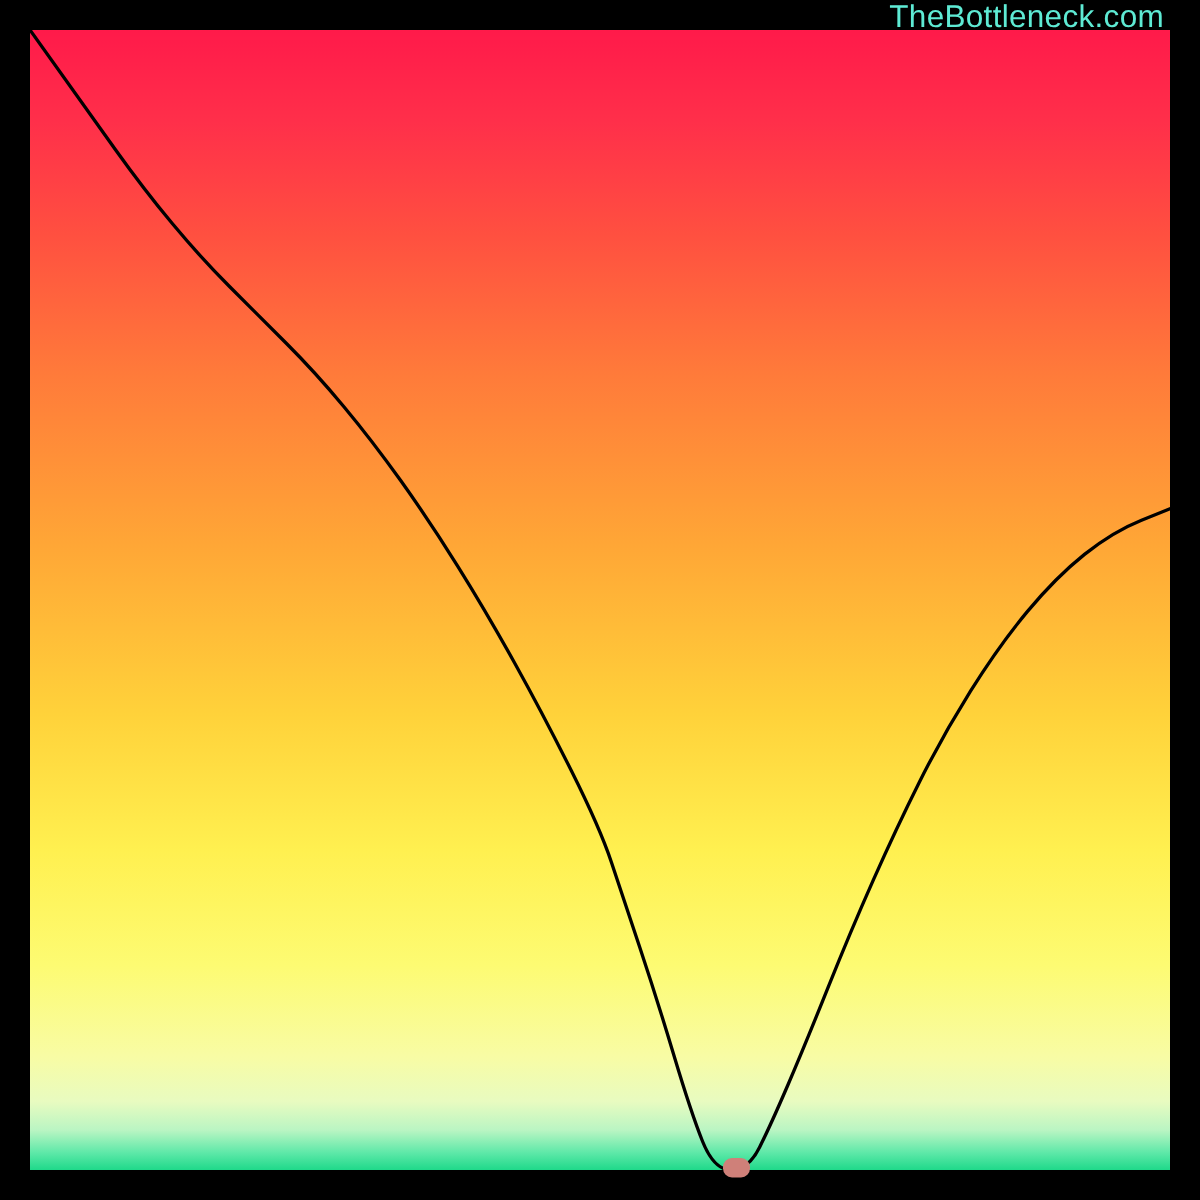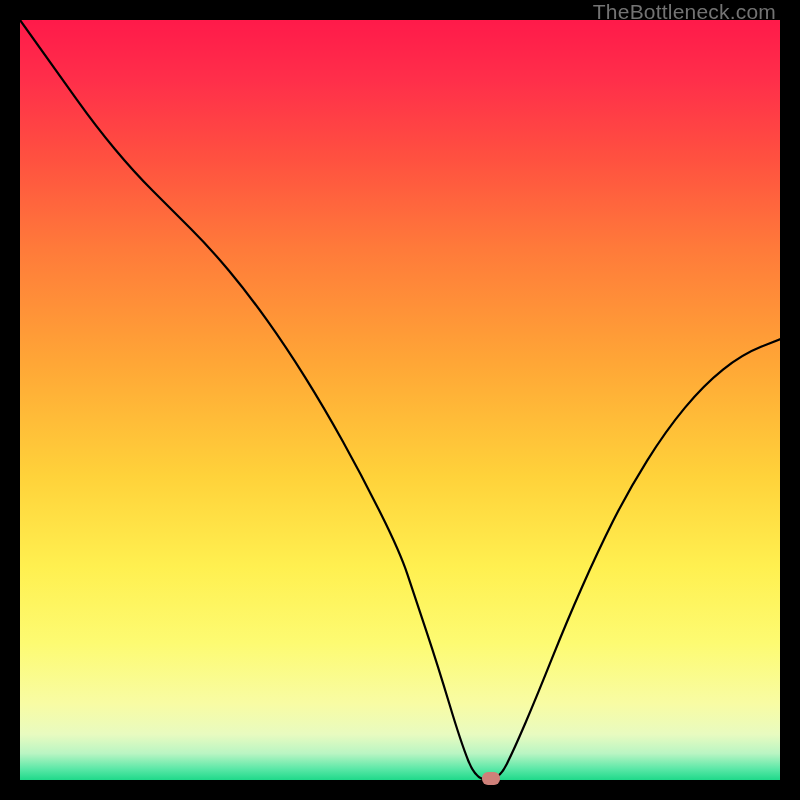--- a/index.html
+++ b/index.html
@@ -16,21 +16,21 @@
     left: 20px;
     top: 20px;
     width: 760px;
     height: 760px;
     background: #000;
   }
   .watermark {
     position: absolute;
     top: 0px;
     right: 24px;
-    color: #737373;
+    color: #5eead4;
     font-size: 21px;
     font-weight: 500;
     letter-spacing: 0.2px;
     z-index: 3;
   }
   svg {
     position: absolute;
     left: 20px;
     top: 20px;
     width: 760px;

